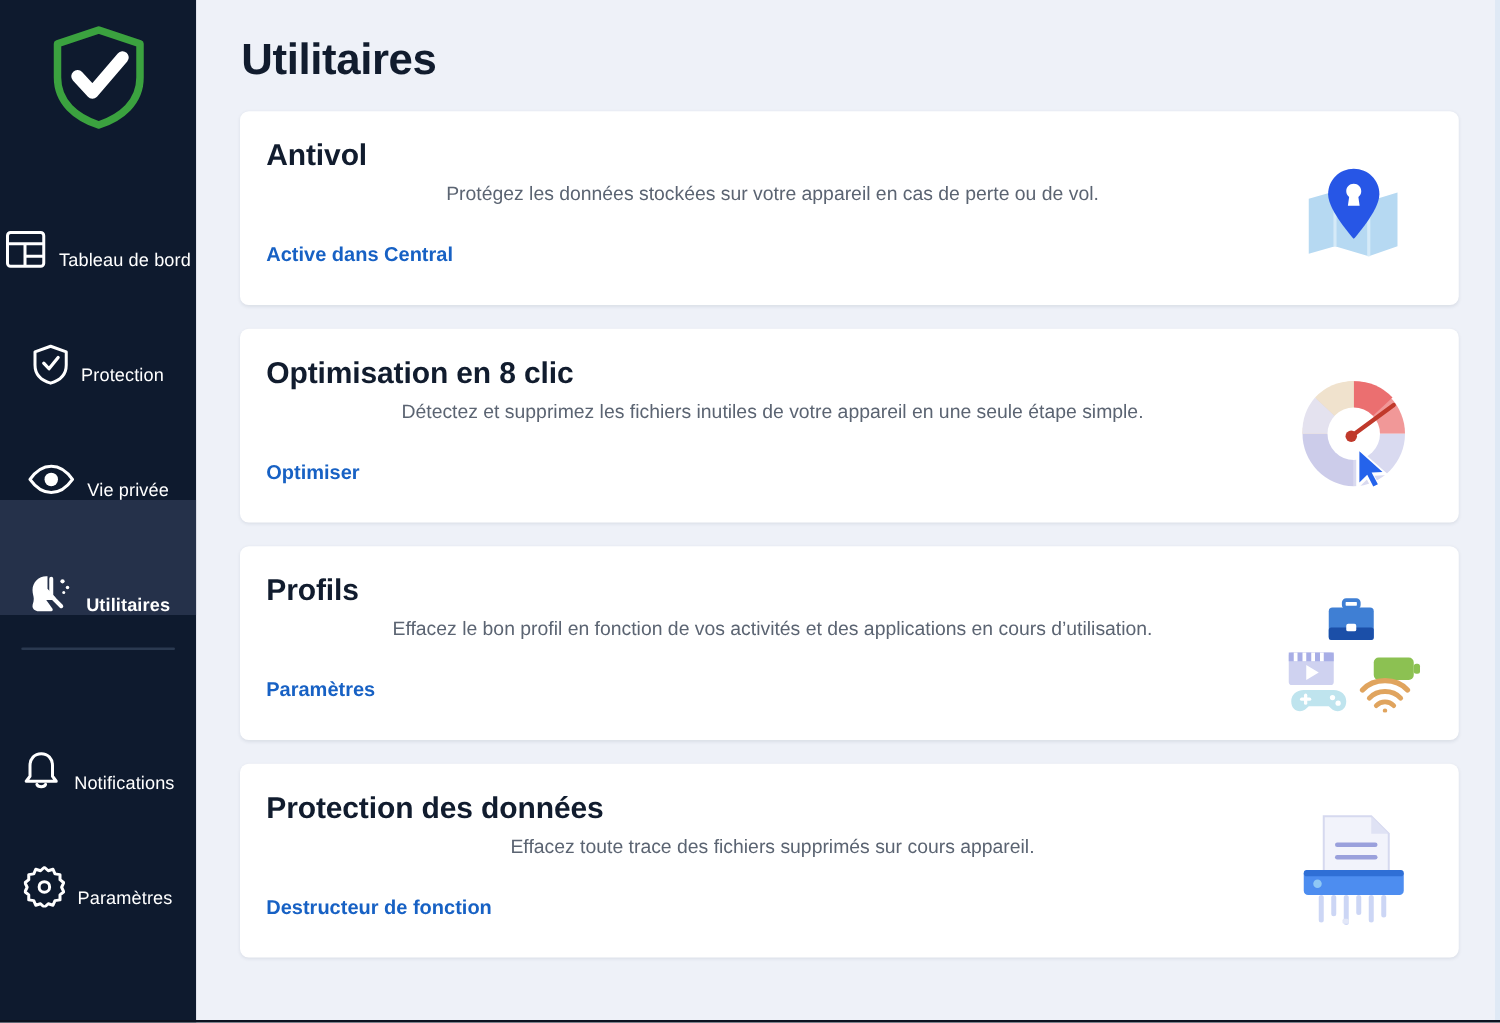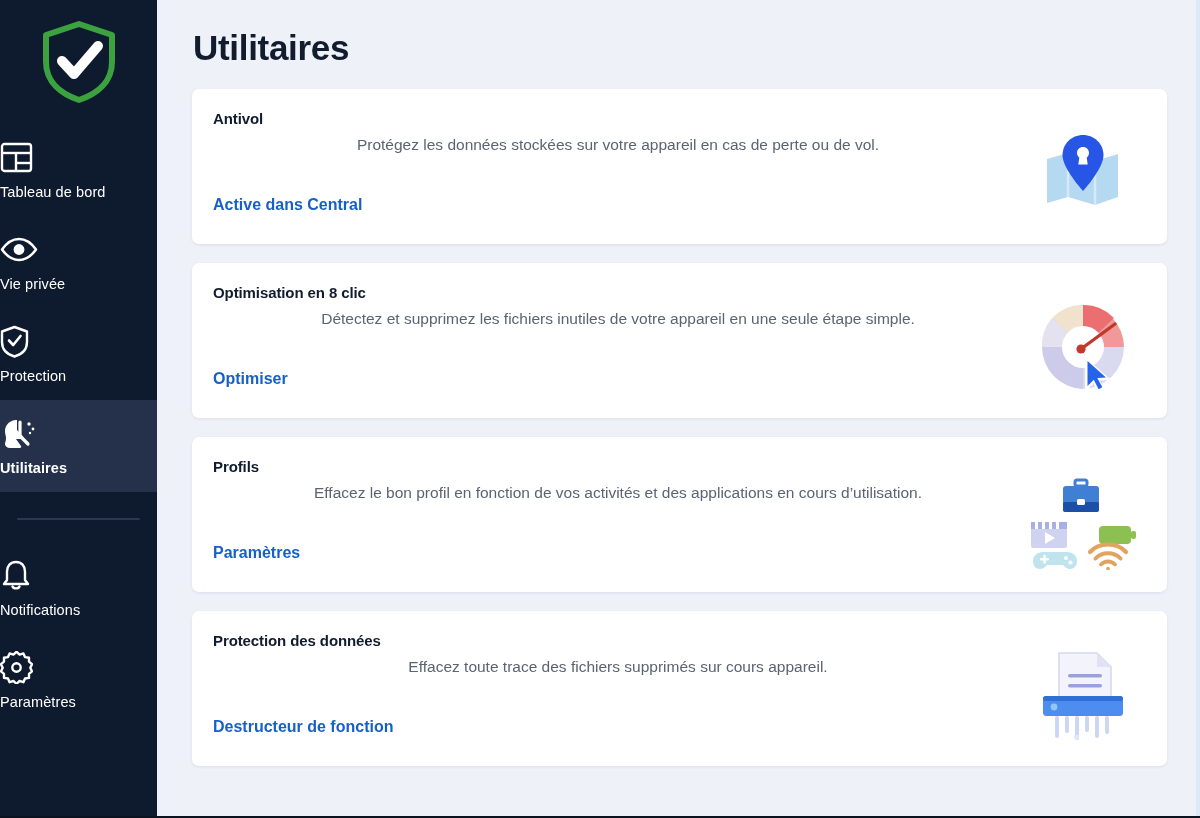--- a/index.html
+++ b/index.html
@@ -41,22 +41,22 @@
   .nav-list {
     width: 100%;
     display: flex;
     flex-direction: column;
   }
 
   .nav-item {
     width: 100%;
     height: 92px;
     display: flex;
-    flex-direction: column;
-    align-items: flex-start;
+    flex-direction: row;
+    align-items: flex-end;
     justify-content: center;
     gap: 10px;
     cursor: pointer;
     color: #ffffff;
   }
   .nav-item.active {
     background: #25314a;
   }
   .nav-icon {
     height: 34px;
@@ -117,21 +117,21 @@
     padding: 21px 24px 0 21px;
   }
 
   .card-body {
     flex: 1 1 auto;
     display: flex;
     flex-direction: column;
   }
 
   .card-title {
-    font-size: 15px;
+    font-size: 24px;
     font-weight: bold;
     color: #111c2e;
     line-height: 1.25;
     letter-spacing: -0.1px;
   }
 
   .card-desc {
     font-size: 15.5px;
     color: #5b6472;
     margin-top: 6px;
@@ -195,36 +195,36 @@
           <line x1="2" y1="11" x2="31" y2="11" stroke="#fff" stroke-width="2.4"></line>
           <line x1="16" y1="11" x2="16" y2="29" stroke="#fff" stroke-width="2.4"></line>
           <line x1="16" y1="21" x2="31" y2="21" stroke="#fff" stroke-width="2.4"></line>
         </svg>
       </span>
       <span class="nav-label">Tableau de bord</span>
     </div>
 
     <div class="nav-item">
       <span class="nav-icon">
+        <svg width="29" height="33" viewBox="0 0 29 33">
+          <path d="M14.5 2 L27 6.5 L27 17 C27 25 21.5 29.5 14.5 31.5 C7.5 29.5 2 25 2 17 L2 6.5 Z" fill="none" stroke="#fff" stroke-width="2.4" stroke-linejoin="round"></path>
+          <path d="M9 15.5 L13.2 20 L20.5 11" fill="none" stroke="#fff" stroke-width="2.6" stroke-linecap="round" stroke-linejoin="round"></path>
+        </svg>
+      </span>
+      <span class="nav-label">Protection</span>
+    </div>
+
+    <div class="nav-item">
+      <span class="nav-icon">
         <svg width="38" height="25" viewBox="0 0 38 25">
           <path d="M2 12.5 C8 4 14 2 19 2 C24 2 30 4 36 12.5 C30 21 24 23 19 23 C14 23 8 21 2 12.5 Z" fill="none" stroke="#fff" stroke-width="2.5" stroke-linejoin="round"></path>
           <circle cx="19" cy="12.5" r="5.4" fill="#fff"></circle>
         </svg>
       </span>
       <span class="nav-label">Vie privée</span>
-    </div>
-
-    <div class="nav-item">
-      <span class="nav-icon">
-        <svg width="29" height="33" viewBox="0 0 29 33">
-          <path d="M14.5 2 L27 6.5 L27 17 C27 25 21.5 29.5 14.5 31.5 C7.5 29.5 2 25 2 17 L2 6.5 Z" fill="none" stroke="#fff" stroke-width="2.4" stroke-linejoin="round"></path>
-          <path d="M9 15.5 L13.2 20 L20.5 11" fill="none" stroke="#fff" stroke-width="2.6" stroke-linecap="round" stroke-linejoin="round"></path>
-        </svg>
-      </span>
-      <span class="nav-label">Protection</span>
     </div>
 
     <div class="nav-item active">
       <span class="nav-icon">
         <svg width="38" height="34" viewBox="0 0 38 34">
           <path d="M16 3 C10 3 5 8 5 14 C5 17 6 19 6 21 C6 24 5 25 5 27 C5 29 7 31 10 31 L20 31 C21 31 21.5 30 21 29 L16 22 L22 22 C23.5 22 24 20.5 23 19.5 L17 13 L17 3 Z" fill="#ffffff"></path>
           <path d="M20 5 L20 19 L28 27" fill="none" stroke="#ffffff" stroke-width="3.2" stroke-linecap="round" stroke-linejoin="round"></path>
           <circle cx="29" cy="7" r="1.7" fill="#ffffff"></circle>
           <circle cx="33" cy="12" r="1.4" fill="#ffffff"></circle>
           <circle cx="30" cy="16" r="1.2" fill="#ffffff"></circle>

